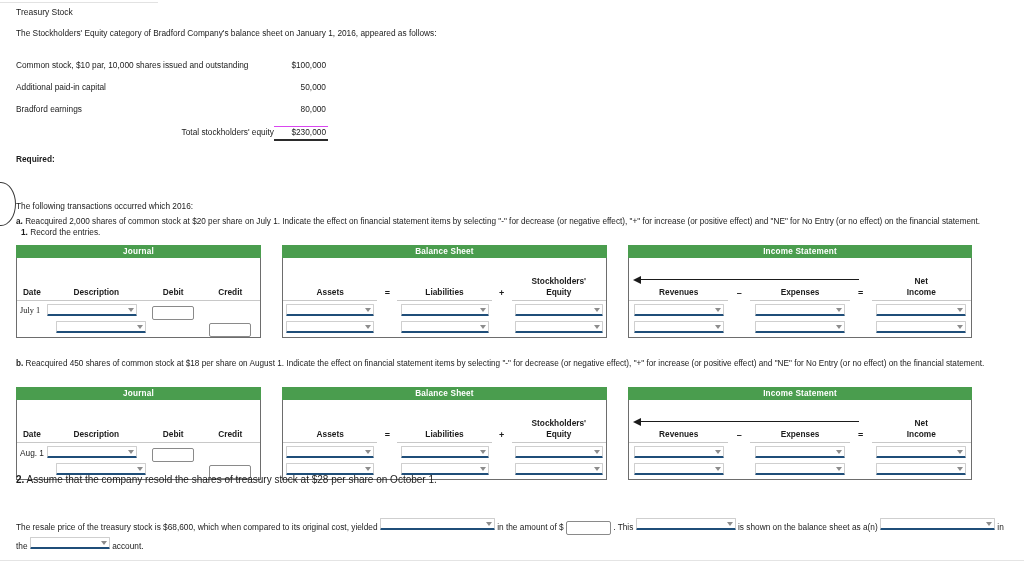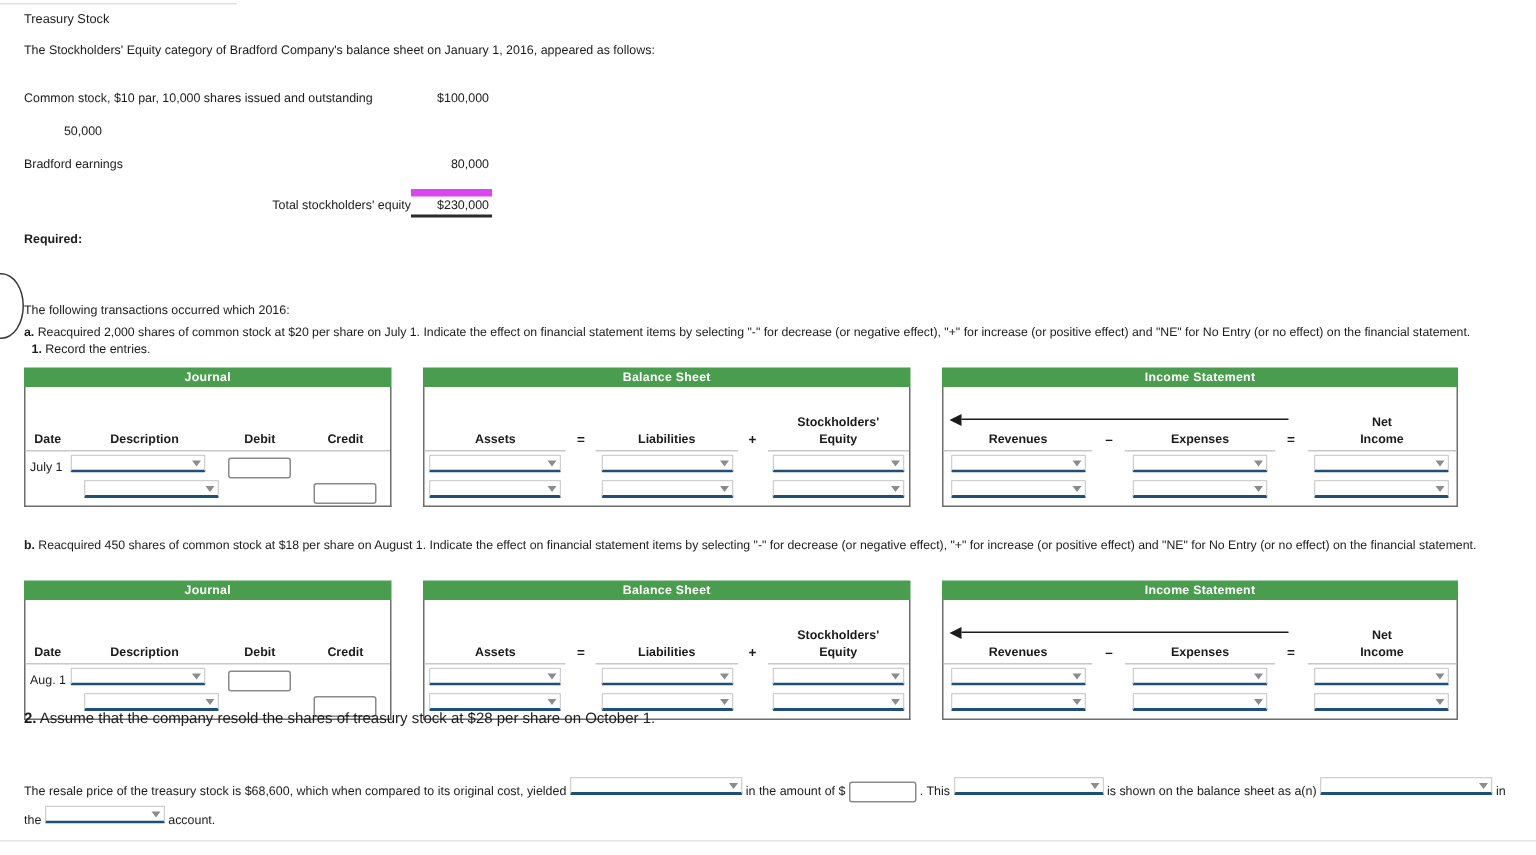--- a/index.html
+++ b/index.html
@@ -41,21 +41,21 @@
   #intro { position: absolute; left: 16px; top: 28px; font-size: 8.3px; color: #1b1b1b; }
 
   
   .eq-block { position: absolute; left: 16px; top: 60px; }
   .eq-row { display: flex; align-items: baseline; height: 22px; }
   .eq-label { width: 258px; font-size: 8.3px; }
   .eq-label.indent { padding-left: 21px; text-align: right; }
   .eq-amt {
     width: 54px; text-align: right; font-size: 8.3px; padding-right: 2px;
   }
-  .eq-amt.top-line { border-top: 5px solid #d946ef; }
+  .eq-amt.top-line { border-top: 1px solid #d946ef; }
   .eq-amt.dbl { border-bottom: 2px solid #2b2b2b; padding-bottom: 2px; }
 
   
   #required { position: absolute; left: 16px; top: 154px; font-size: 8.3px; font-weight: bold; }
   #req1 { position: absolute; left: 21px; top: 181px; font-size: 8.3px; margin-top: 46px; }
   #req1 b { font-weight: bold; }
   #trans-note { position: absolute; left: 16px; top: 201px; font-size: 8.3px; }
   #part-a { position: absolute; left: 16px; top: 216px; width: 1000px; font-size: 8.2px; line-height: 12.5px; }
   #part-b { position: absolute; left: 16px; top: 358px; width: 1000px; font-size: 8.2px; line-height: 12.5px; }
   .part-letter { font-weight: bold; }
@@ -182,20 +182,21 @@
 
   <div id="title">Treasury Stock</div>
   <div id="intro">The Stockholders' Equity category of Bradford Company's balance sheet on January 1, 2016, appeared as follows:</div>
 
   <div class="eq-block" id="eq-block">
       <div class="eq-row">
         <div class="eq-label">Common stock, $10 par, 10,000 shares issued and outstanding</div>
         <div class="eq-amt">$100,000</div>
       </div>
       <div class="eq-row">
+        <div class="eq-label">Additional paid-in capital</div>
         <div class="eq-amt">50,000</div>
       </div>
       <div class="eq-row">
         <div class="eq-label">Bradford earnings</div>
         <div class="eq-amt">80,000</div>
       </div>
       <div class="eq-row">
         <div class="eq-label indent">Total stockholders' equity</div>
         <div class="eq-amt top-line dbl">$230,000</div>
       </div>
@@ -226,21 +227,21 @@
       <div class="panels">
         <div class="panel" style="width: 245px;">
           <div class="hdr">
             <div class="cell uline" style="width: 30px;">Date</div>
             <div class="cell uline" style="width: 100px;">Description</div>
             <div class="cell uline" style="width: 55px;">Debit</div>
             <div class="cell uline" style="width: 60px;">Credit</div>
           </div>
           <div class="rows">
             <div class="row">
-              <div class="datecell" style="width: 30px;">July 1</div>
+              <div class="datecell" style="width: 30px; font-family: Liberation Serif, serif;">July 1</div>
               <div style="width: 100px; text-align: left;"><span class="sel-holder" style="width: 90px;"><div class="ui-select" style="width: 90px;"></div><span class="caret"></span></span></div>
               <div style="width: 55px; text-align: center;"><input type="text" class="ui-text" style="width: 42px;"></div>
               <div style="width: 60px; text-align: center;"></div>
             </div>
             <div class="row">
               <div class="datecell" style="width: 30px;"></div>
               <div style="width: 100px; text-align: right;"><span class="sel-holder" style="width: 90px;"><div class="ui-select" style="width: 90px;"></div><span class="caret"></span></span></div>
               <div style="width: 55px; text-align: center;"></div>
               <div style="width: 60px; text-align: center;"><input type="text" class="ui-text" style="width: 42px;"></div>
             </div>

